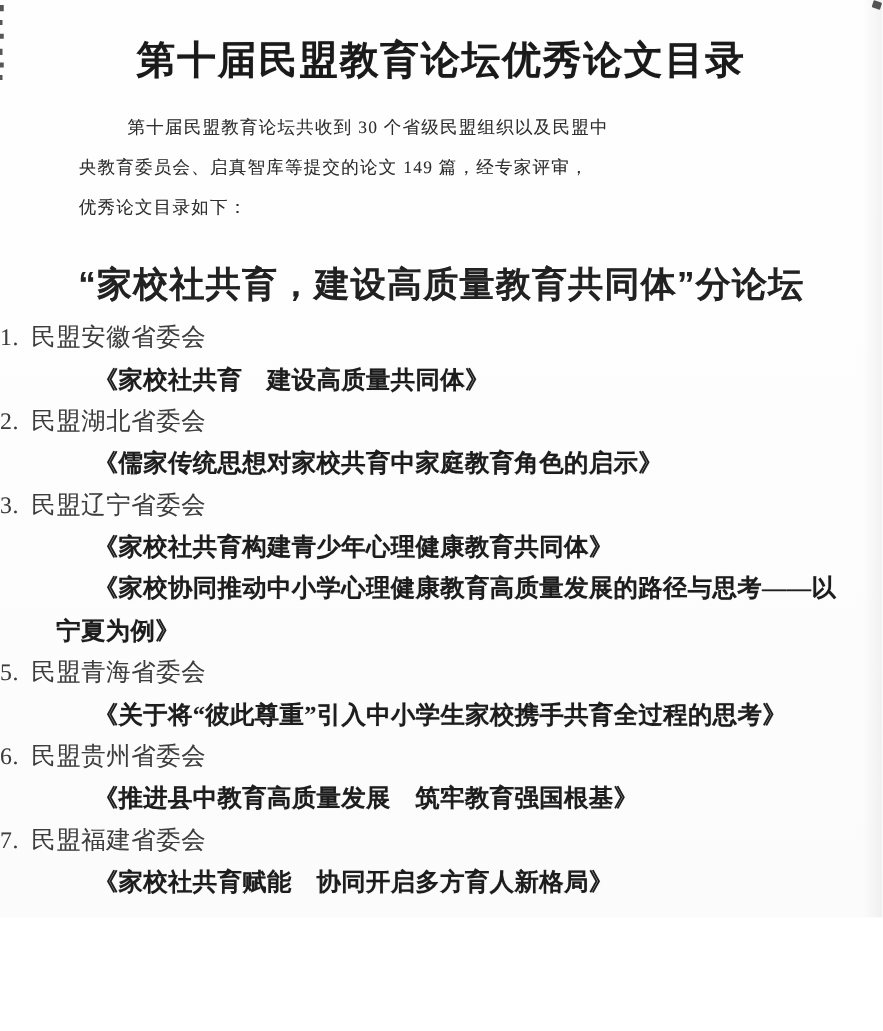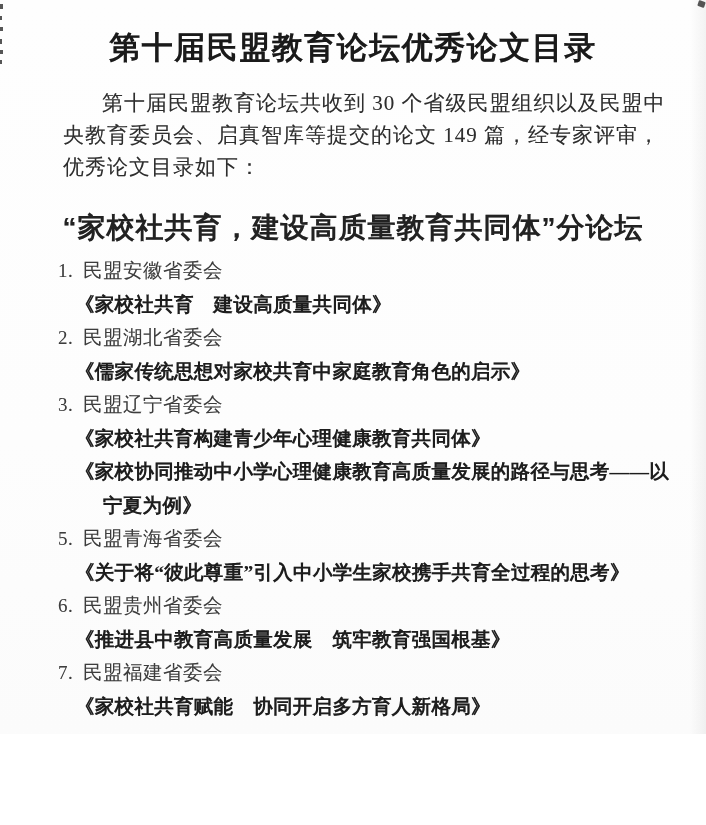--- a/index.html
+++ b/index.html
@@ -43,21 +43,21 @@
     font-size:31px;
     line-height:36px;
     font-weight:bold;
     letter-spacing:1.5px;
     color:var(--emphasis);
     text-shadow:0 0 .6px rgba(0,0,0,.4);
     white-space:nowrap;
   }
   .intro{
     margin:21px 56px 0 63px;
-    font-size:21px;
+    font-size:14px;
     line-height:32px;
     letter-spacing:1px;
     color:var(--text);
     text-shadow:0 0 .5px rgba(0,0,0,.25);
     font-family:Liberation Serif, serif;
   }
   .intro-line{white-space:nowrap;}
   .intro-line.indent{text-indent:39px;}
 
   .forum-heading{
@@ -76,32 +76,31 @@
   .paper-list{
     list-style:none;
     margin:11px 0 0 0;
     padding:0;
   }
   .org-line{
     line-height:33.5px;
     font-size:19.5px;
     letter-spacing:.5px;
     color:var(--muted);
-    padding-left:58px;
     white-space:nowrap;
     text-shadow:0 0 .5px rgba(0,0,0,.2);
   }
   .num{display:inline-block;width:25px;font-size:19px;}
   .title-line{
     line-height:33.5px;
     font-size:19.5px;
     font-weight:bold;
     letter-spacing:.3px;
     color:#1d1d1d;
-    padding-left:103px;
+    padding-left:45px;
     white-space:nowrap;
     text-shadow:0 0 .6px rgba(0,0,0,.35);
   }
   .title-line.first{padding-left:75px;}
 </style>
 </head>
 <body>
 
 <div class="page">
   <div class="edge-shadow"></div>

